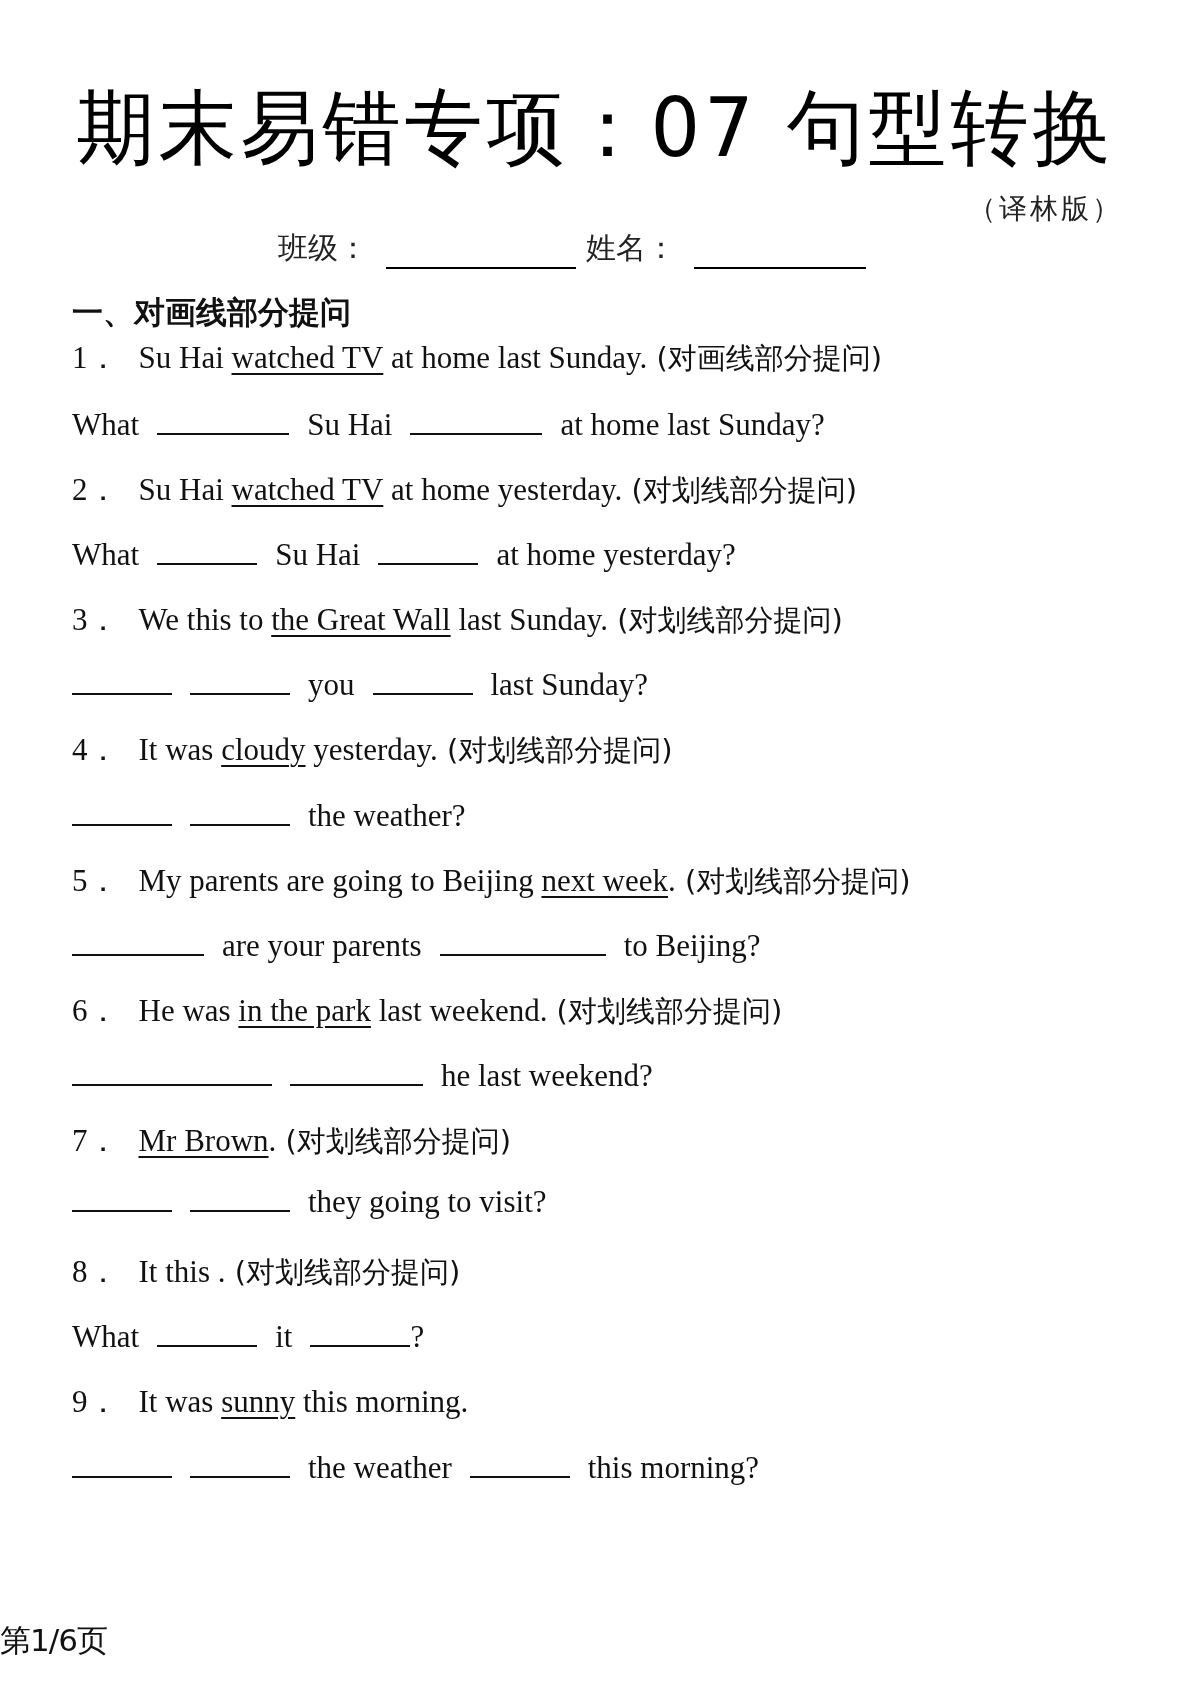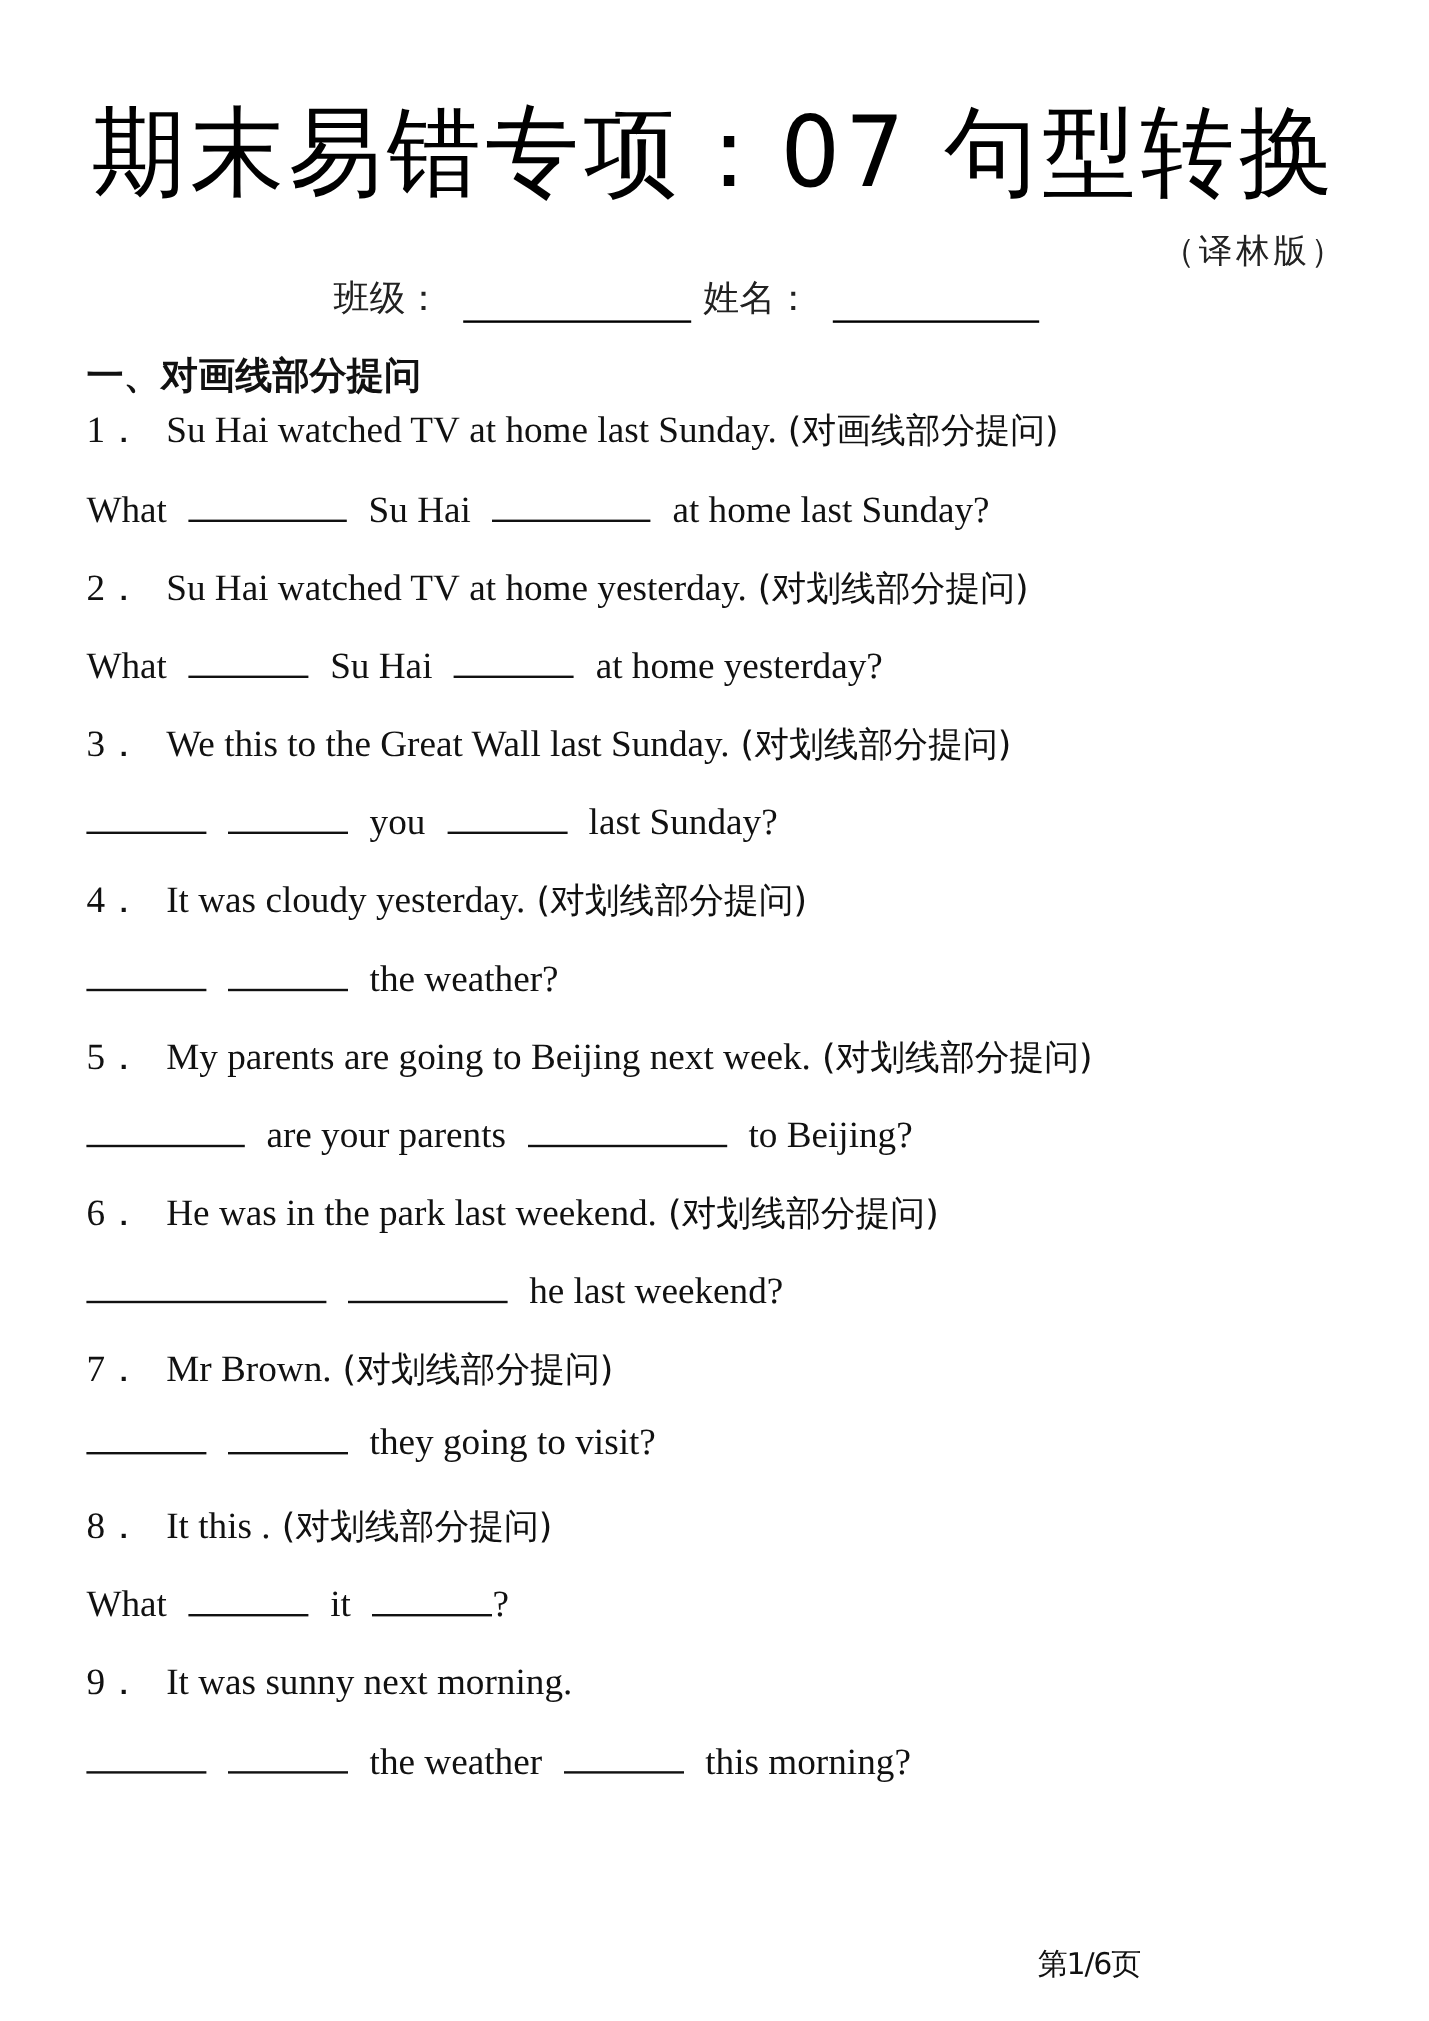--- a/index.html
+++ b/index.html
@@ -35,32 +35,32 @@
     position: absolute; left: 72px; top: 292px;
     font-family: "DejaVu Sans", sans-serif;
     font-size: 31px; font-weight: bold; color: #111;
   }
   .line {
     position: absolute; left: 72px;
     font-size: 31px; line-height: 40px; white-space: nowrap;
     display: flex; align-items: baseline;
   }
   .line .num { margin-right: 20px; }
-  .u { text-underline-offset: 5px; text-decoration-thickness: 1.5px; }
+  .u { text-decoration: underline; text-underline-offset: 5px; text-decoration-thickness: 1.5px; }
   .cn { font-family: "DejaVu Sans", sans-serif; font-size: 29px; }
   .blank {
     display: inline-block; border-bottom: 2px solid #111;
     height: 28px; vertical-align: baseline; margin: 0 18px;
   }
   .blank.first { margin-left: 0; }
   .footer {
     position: absolute; left: 0; width: 950px; top: 1620px;
-    text-align: right;
-    font-family: "DejaVu Sans", sans-serif;
-    font-size: 25px; color: #111; letter-spacing: -1px;
+    text-align: left;
+    font-family: "DejaVu Sans", sans-serif;
+    font-size: 31px; color: #111; letter-spacing: -1px;
   }
 </style>
 </head>
 <body>
 
 <div class="title">期末易错专项：07 句型转换</div>
 <div class="edition">（译林版）</div>
 
 <div class="info-row">
   <span>班级：</span>
@@ -179,21 +179,21 @@
   <span class="blank" style="width:100px"></span>
   <span>it</span>
   <span class="blank" style="width:100px; margin-right:0"></span>
   <span>?</span>
 </div>
 
 <div class="line" style="top:1382px">
   <span class="num">9．</span>
   <span style="white-space:pre">It was </span>
   <span class="u">sunny</span>
-  <span style="white-space:pre"> next morning.</span>
+  <span style="white-space:pre"> this morning.</span>
 </div>
 <div class="line" style="top:1448px">
   <span class="blank first" style="width:100px; margin-right:18px"></span>
   <span class="blank first" style="width:100px; margin-right:18px"></span>
   <span>the weather</span>
   <span class="blank" style="width:100px"></span>
   <span>this morning?</span>
 </div>
 
 <div class="footer">第1/6页</div>

